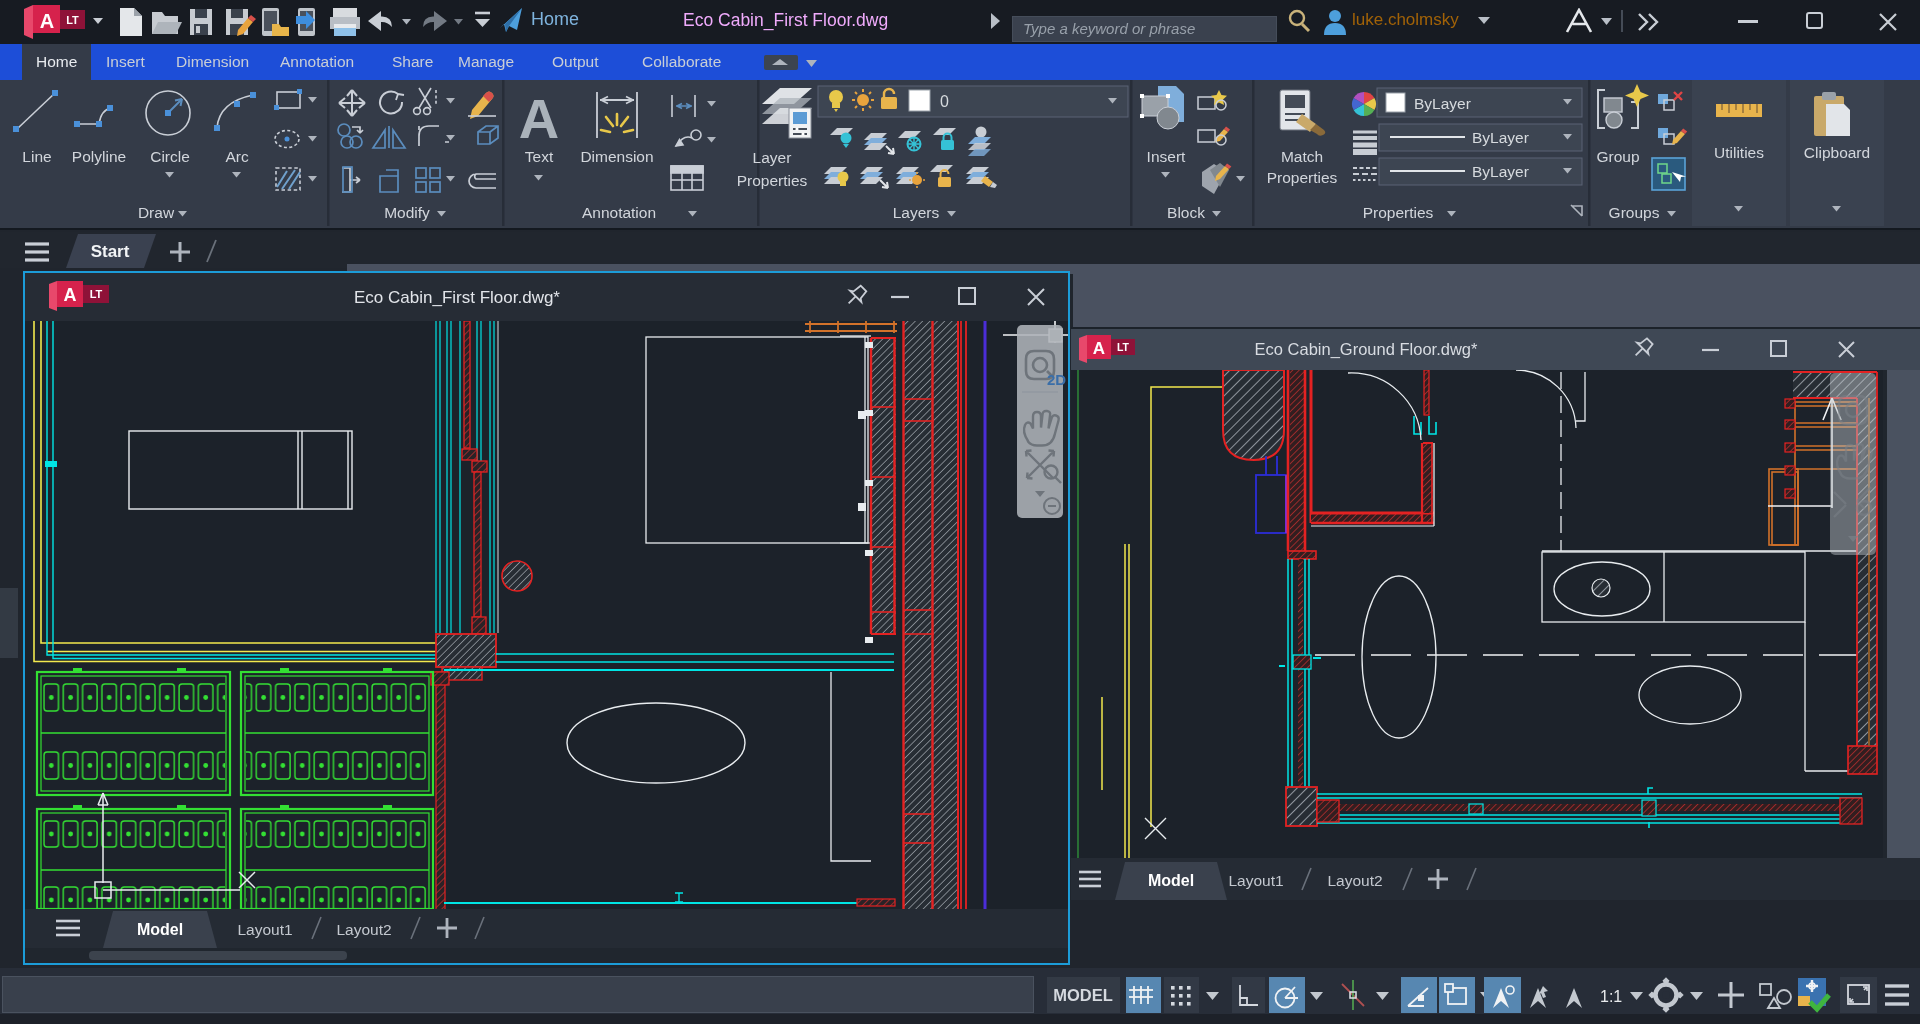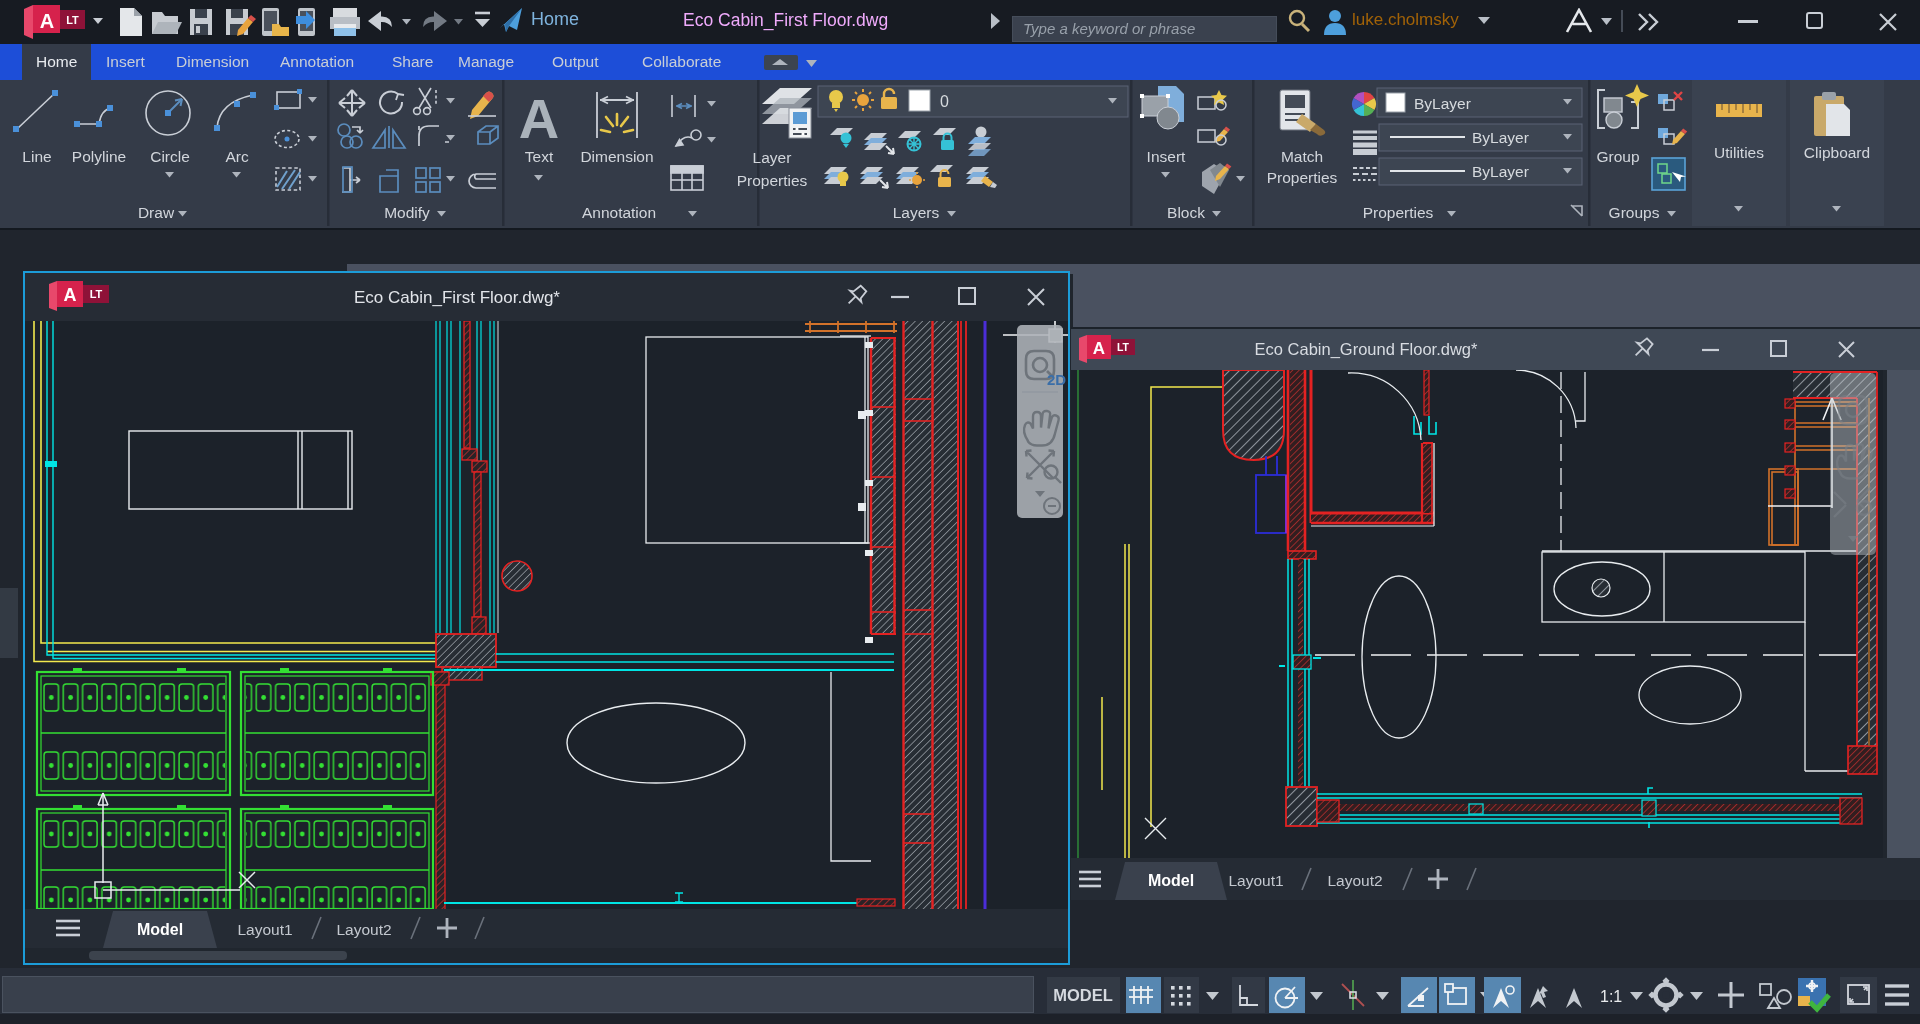--- a/index.html
+++ b/index.html
@@ -451,20 +451,33 @@
     <use href="#crt" x="1734" y="126"></use>
     <rect x="1790" y="0" width="94" height="146" fill="#3A4250"></rect>
     <g>
       <rect x="1814" y="16" width="30" height="40" rx="2" fill="#C9A96A"></rect>
       <rect x="1822" y="12" width="14" height="8" rx="2" fill="#9AA1A9"></rect>
       <path d="M1826 24 h18 l6 6 v26 h-24 z" fill="#E2E5E9"></path>
     </g>
     <text x="1837" y="78" font-size="15.5" fill="#D2D6DC" text-anchor="middle">Clipboard</text>
     <use href="#crt" x="1832" y="126"></use>
   </svg>
+  </div>
+  <div class="abs" id="filetabs">
+    <svg class="abs" style="left:0;top:0" width="1920" height="36" viewBox="0 0 1920 36" font-family="Liberation Sans, sans-serif">
+      <g stroke="#C9CED6" stroke-width="3.2">
+          <line x1="25" y1="12" x2="49" y2="12"></line>
+          <line x1="25" y1="20" x2="49" y2="20"></line>
+          <line x1="25" y1="28" x2="49" y2="28"></line>
+        </g>
+      <path d="M66 36 L78 2 L156 2 L144 36 Z" fill="#3A4150"></path>
+      <text x="110" y="25" font-size="17" font-weight="bold" fill="#F2F4F6" text-anchor="middle">Start</text>
+      <path d="M170 20 h20 M180 10 v20" stroke="#AEB4BD" stroke-width="3"></path>
+      <line x1="207" y1="30" x2="216" y2="8" stroke="#6A717B" stroke-width="1.8"></line>
+    </svg>
   </div>
   <div class="abs" id="workspace"></div>
   <div class="abs" style="left:347px;top:264px;width:1573px;height:10px;background:#4A5160"></div>
   <div class="abs" style="left:1073px;top:264px;width:847px;height:66px;background:#4A5160"></div>
   <div class="abs" style="left:0;top:588px;width:18px;height:70px;background:#333A44"></div>
 
   <div class="abs" id="win1"></div>
   <div class="abs" id="win1title">
     <svg class="abs" style="left:0;top:0" width="1043" height="48" viewBox="0 0 1043 48" font-family="Liberation Sans, sans-serif">
       <path d="M24 11 L32 8 L32 38 L24 35 Z" fill="#E8486B"></path>

